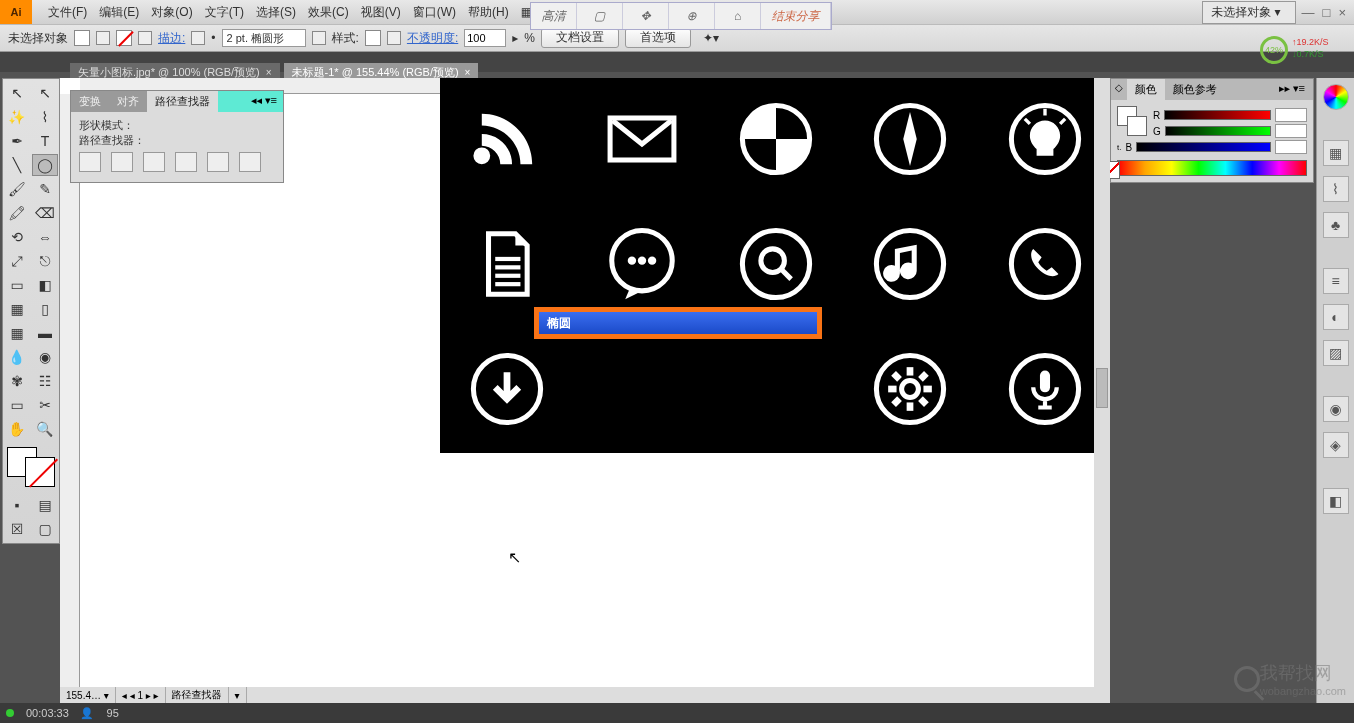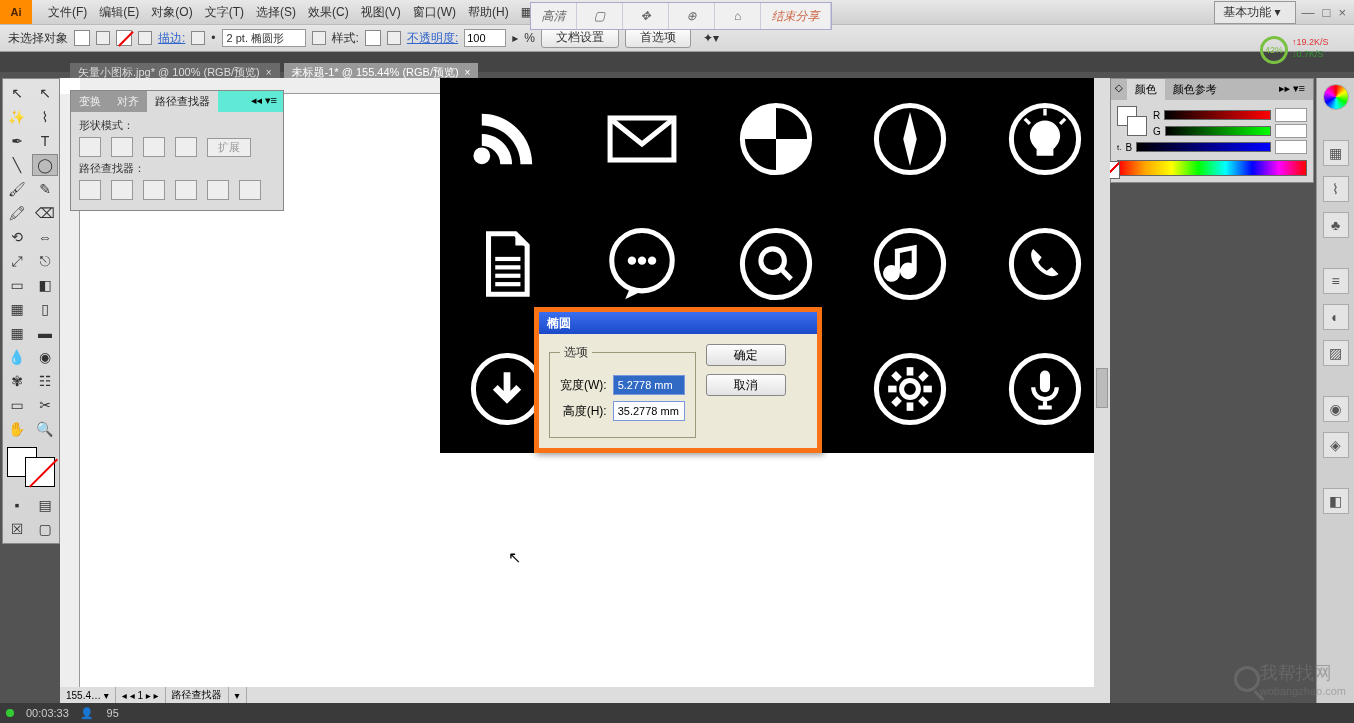--- a/index.html
+++ b/index.html
@@ -130,21 +130,21 @@
   <span class="mitem">对象(O)</span>
   <span class="mitem">文字(T)</span>
   <span class="mitem">选择(S)</span>
   <span class="mitem">效果(C)</span>
   <span class="mitem">视图(V)</span>
   <span class="mitem">窗口(W)</span>
   <span class="mitem">帮助(H)</span>
   <span class="mitem">▦</span>
   <span class="mitem">▾</span>
   <div class="right">
-    <span class="workspace-dd">基本功能 ▾</span>
+    <span class="workspace-dd">未选择对象 ▾</span>
     <span class="win-controls">
       <span>—</span>
       <span>□</span>
       <span>×</span>
     </span>
   </div>
 </div>
 
 <div class="share-group">
   <div class="sg">高清</div>
@@ -329,27 +329,20 @@
 
 <div class="pf-panel">
   <div class="tabs">
     <div class="t">变换</div>
     <div class="t">对齐</div>
     <div class="t active">路径查找器</div>
     <div class="menu">◂◂ ▾≡</div>
   </div>
   <div class="body">
     <div>形状模式：</div>
-    <div class="row">
-      <div class="ibtn"></div>
-      <div class="ibtn"></div>
-      <div class="ibtn"></div>
-      <div class="ibtn"></div>
-      <span class="expand">扩展</span>
-    </div>
     <div>路径查找器：</div>
     <div class="row">
       <div class="ibtn"></div>
       <div class="ibtn"></div>
       <div class="ibtn"></div>
       <div class="ibtn"></div>
       <div class="ibtn"></div>
       <div class="ibtn"></div>
     </div>
   </div>
@@ -403,37 +396,20 @@
   <div class="di">▨</div>
   <div class="sep"></div>
   <div class="di">◉</div>
   <div class="di">◈</div>
   <div class="sep"></div>
   <div class="di">◧</div>
 </div>
 
 <div class="dialog">
   <div class="titlebar">椭圆</div>
-  <div class="content">
-    <fieldset>
-      <legend>选项</legend>
-      <div class="frow">
-        <span>宽度(W):</span>
-        <input class="sel" value="5.2778 mm" style="">
-      </div>
-      <div class="frow">
-        <span>高度(H):</span>
-        <input value="35.2778 mm" style="">
-      </div>
-    </fieldset>
-    <div class="btns">
-      <button>确定</button>
-      <button>取消</button>
-    </div>
-  </div>
 </div>
 
 <div class="scrollpad">
     <div class="thumb"></div>
   </div>
 
 <div class="hscroll">
   <div class="seg">155.4… ▾</div>
   <div class="seg">◂ ◂ 1 ▸ ▸</div>
   <div class="seg">路径查找器</div>

